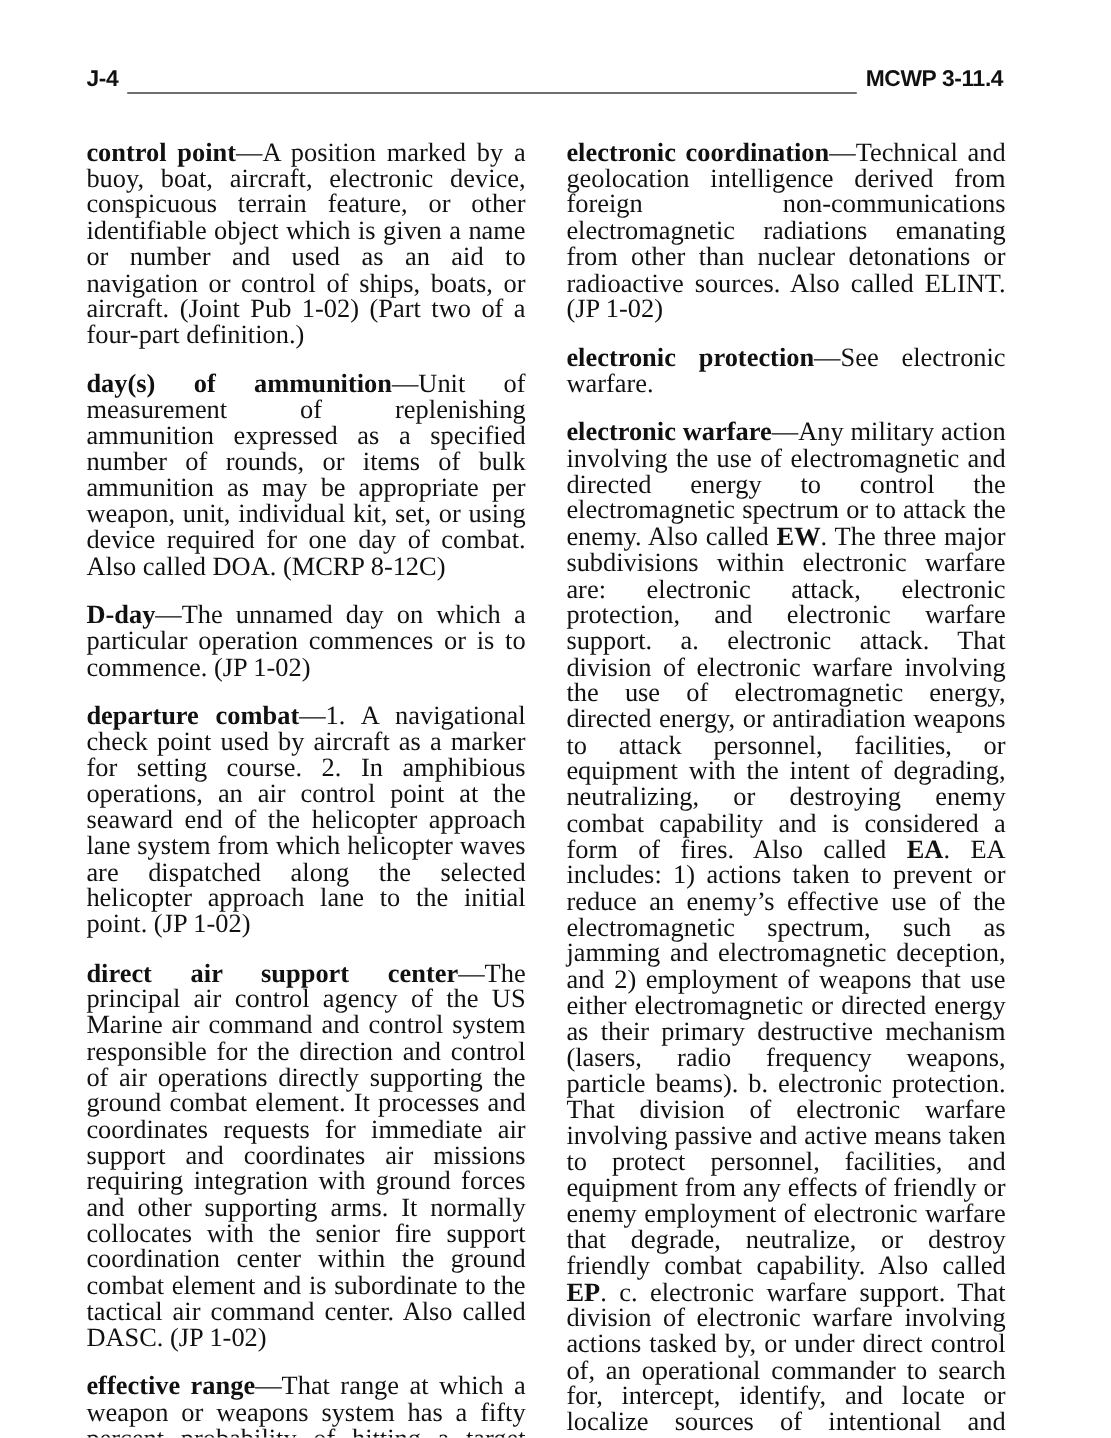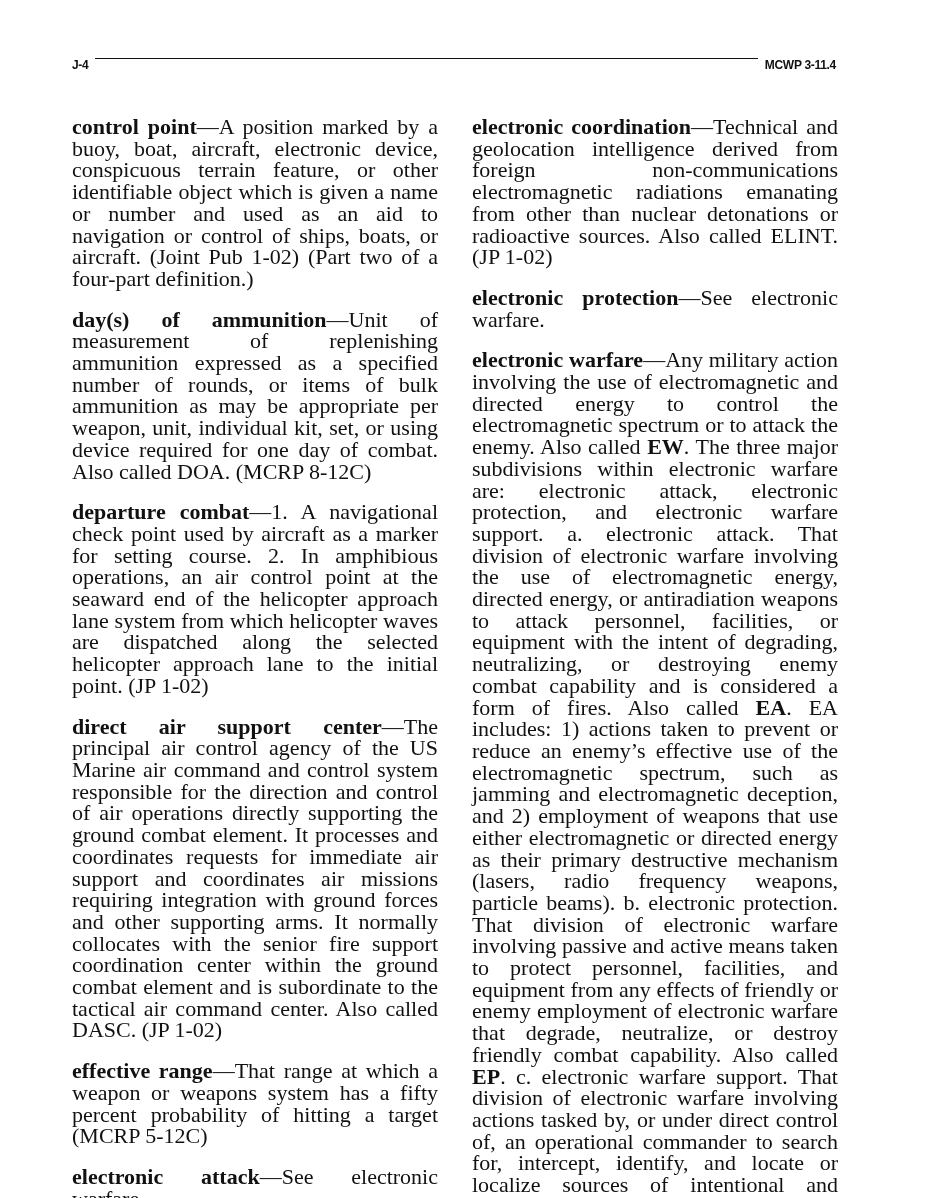--- a/index.html
+++ b/index.html
@@ -14,24 +14,24 @@
       overflow: hidden;
       color: #111111;
     }
     .page-header {
       position: absolute;
       left: 72px;
       top: 58px;
       width: 764px;
       height: 20px;
       display: flex;
-      align-items: flex-start;
+      align-items: flex-end;
       font-family: "Liberation Sans", sans-serif;
       font-weight: bold;
-      font-size: 12px;
+      font-size: 19px;
       letter-spacing: -0.3px;
     }
     .page-header .rule {
       flex: 1;
       height: 0;
       border-top: 1.6px solid #111;
       margin: 0 7px 0 7px;
     }
     .column {
       position: absolute;
@@ -68,20 +68,23 @@
 </div>
 
 <div class="column col-left">
   <div class="entry">
     <p><span class="term">control point</span><span>—A position marked by a buoy, boat, aircraft, electronic device, conspicuous terrain feature, or other identifiable object which is given a name or number and used as an aid to navigation or control of ships, boats, or aircraft. (Joint Pub 1-02) (Part two of a four-part defini­tion.)</span></p>
   </div>
   <div class="entry">
     <p><span class="term">day(s) of ammunition</span><span>—Unit of measurement of replenishing ammunition expressed as a speci­fied number of rounds, or items of bulk ammuni­tion as may be appropriate per weapon, unit, individual kit, set, or using device required for one day of combat. Also called DOA. (MCRP 8-12C)</span></p>
   </div>
   <div class="entry">
+    <p><span class="term">D-day</span><span>—The unnamed day on which a particular operation commences or is to commence. (JP 1-02)</span></p>
+  </div>
+  <div class="entry">
     <p><span class="term">departure combat</span><span>—1. A navigational check point used by aircraft as a marker for setting course. 2. In amphibious operations, an air control point at the seaward end of the helicopter approach lane system from which helicopter waves are dispatched along the selected helicopter approach lane to the initial point. (JP 1-02)</span></p>
   </div>
   <div class="entry">
     <p><span class="term">direct air support center</span><span>—The principal air control agency of the US Marine air command and control system responsible for the direction and control of air operations directly supporting the ground combat element. It processes and coor­dinates requests for immediate air support and coordinates air missions requiring integration with ground forces and other supporting arms. It normally collocates with the senior fire support coordination center within the ground combat element and is subordinate to the tactical air command center. Also called DASC. (JP 1-02)</span></p>
   </div>
   <div class="entry">
     <p><span class="term">effective range</span><span>—That range at which a weapon or weapons system has a fifty percent probability of hitting a target (MCRP 5-12C)</span></p>
   </div>
   <div class="entry">
     <p><span class="term">electronic attack</span><span>—See electronic warfare.</span></p>

